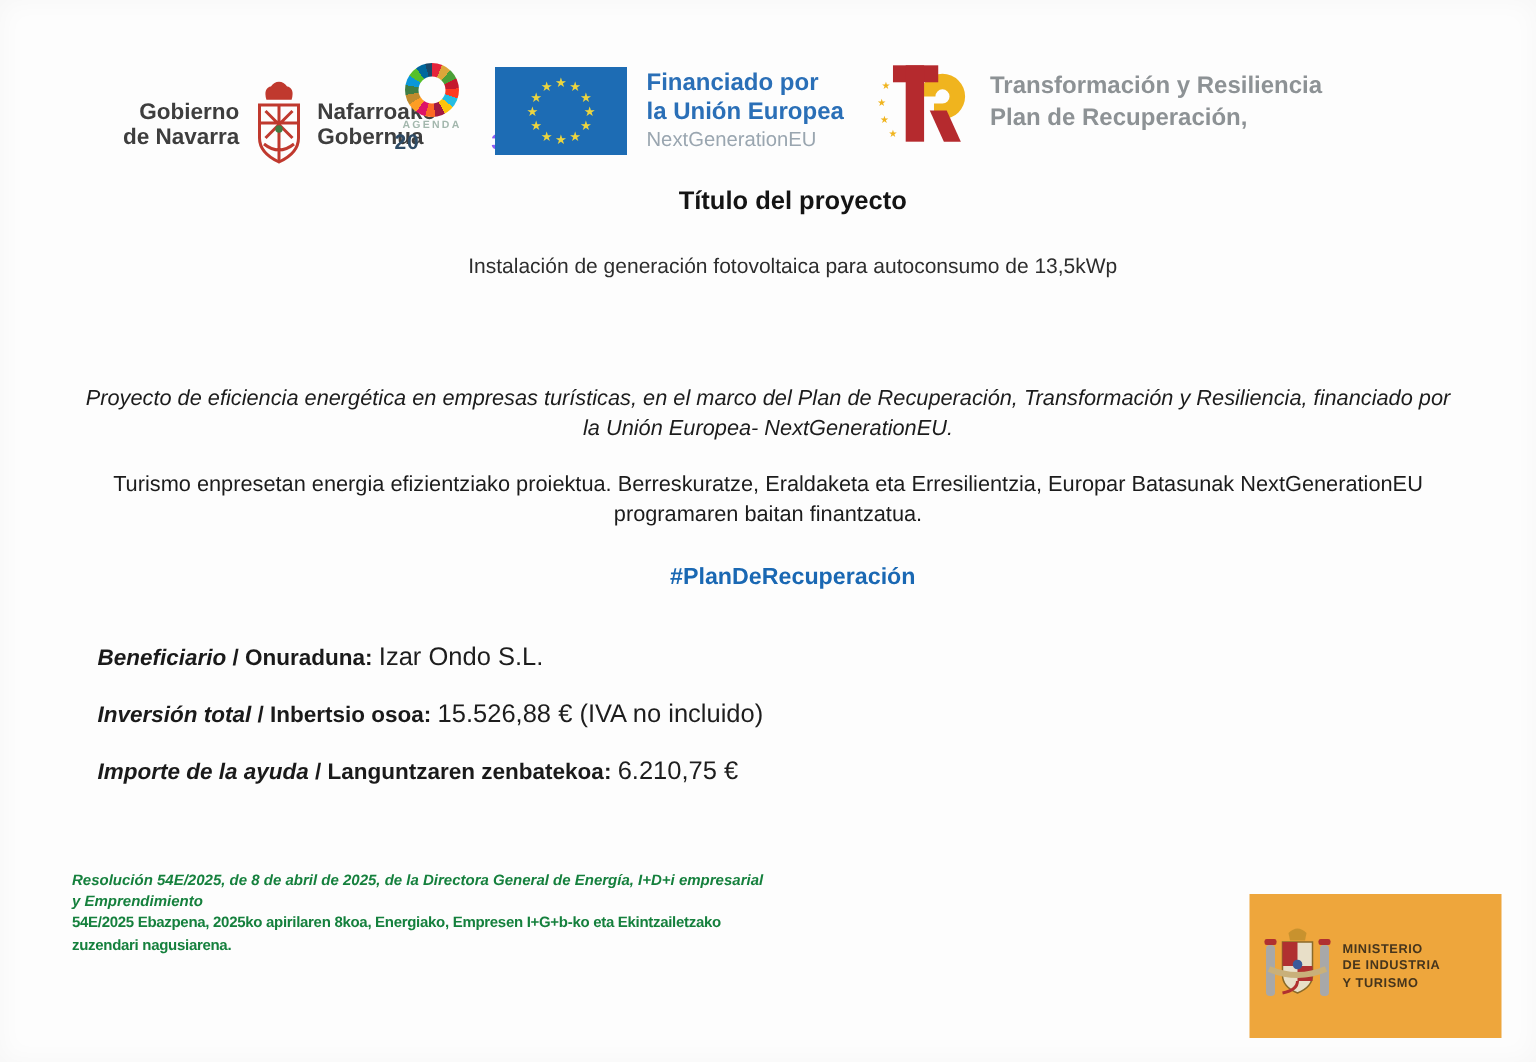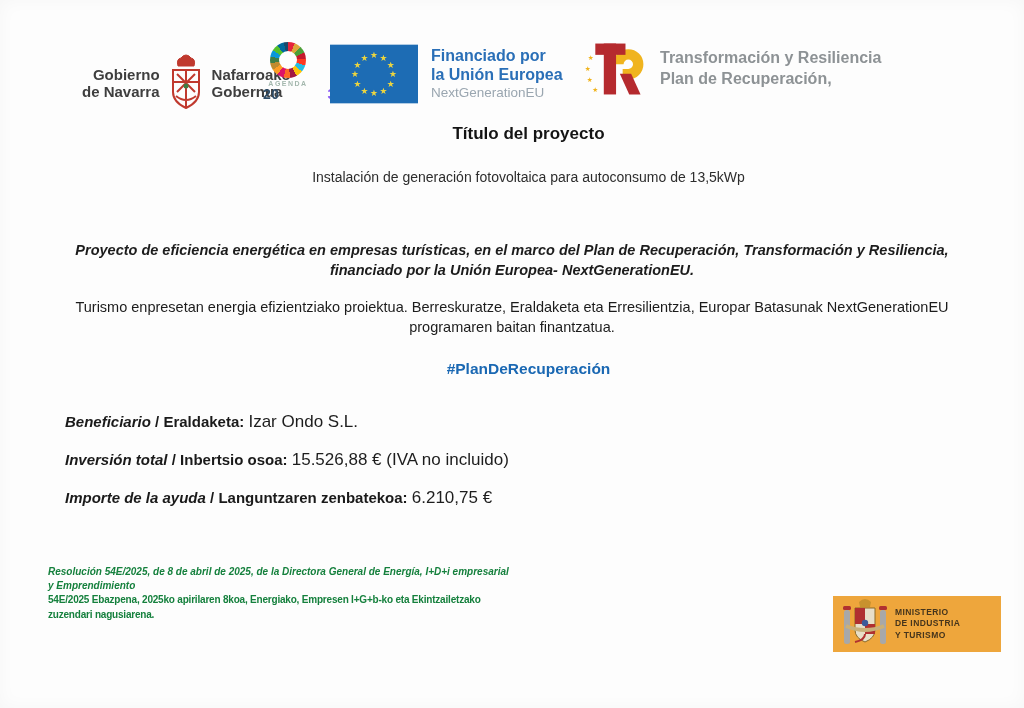--- a/index.html
+++ b/index.html
@@ -36,40 +36,40 @@
   .eu-text .ngeu { font-weight:normal; font-size:13.5px; color:#9aa6b0; margin-top:1px; }
 
   .prtr { position:absolute; left:584px; top:36px; display:flex; gap:10px; align-items:center; }
   .prtr-text { font-size:16px; font-weight:bold; color:#8d9295; line-height:1.3; }
   .prtr-text span { display:block; }
 
   
   .center { text-align:center;padding-left:33px; }
   .title { margin-top:6px; font-size:17px; font-weight:bold; color:#141414; }
   .subtitle { margin-top:25px; font-size:14px; color:#2d2d2d; }
-  .para-es { margin-top:55px; font-style:italic; font-size:14.5px; line-height:1.38; color:#1c1c1c;font-weight:bold; }
+  .para-es { margin-top:71px; font-style:italic; font-size:14.5px; line-height:1.38; color:#1c1c1c; }
   .para-eu { margin-top:17px; font-size:14.5px; line-height:1.38; color:#1c1c1c; }
   .hashtag { margin-top:23px; font-size:15.5px; font-weight:bold; color:#1a68b3; }
 
   
   .details { margin:34px 0 0 65px; font-size:15px; }
   .detail-line { margin-bottom:18px; }
   .lbl-es { font-weight:bold; font-style:italic; }
   .lbl-eu { font-weight:bold; }
   .sep { font-weight:bold; }
   .value { font-size:17px; font-weight:normal; color:#1d1d1d; }
   .note-it { font-weight:bold; font-style:italic; }
 
   
   .resolution { margin:57px 0 0 48px; max-width:780px; font-size:10px; line-height:1.42; color:#15803d; }
   .res-es { font-weight:bold; font-style:italic; }
   .res-eu { font-weight:bold; letter-spacing:-0.2px; }
 
   
-  .ministry { position:absolute; left:833px; top:596px; width:168px; height:56px;
+  .ministry { position:absolute; left:833px; top:596px; width:168px; height:96px;
     background:#eea63c; display:flex; align-items:center; gap:7px; box-sizing:border-box; padding:6px 6px 6px 9px; }
   .ministry-text { font-size:8.5px; font-weight:bold; letter-spacing:0.4px; color:#46351c; line-height:1.35; }
   .ministry-text span { display:block; }
 </style>
 </head>
 <body>
 
 <div class="page">
 
   <header class="logos">
@@ -152,21 +152,21 @@
   <div class="center para-es" style="padding:0 56px;">Proyecto de eficiencia energética en empresas turísticas, en el marco del Plan de Recuperación, Transformación y Resiliencia, financiado por la Unión Europea- NextGenerationEU.</div>
   <div class="center para-eu" style="padding:0 72px;">Turismo enpresetan energia efizientziako proiektua. Berreskuratze, Eraldaketa eta Erresilientzia, Europar Batasunak NextGenerationEU programaren baitan finantzatua.</div>
 
   <div class="center hashtag">#PlanDeRecuperación</div>
 
   <div class="details">
 
     <div class="detail-line">
       <span class="lbl-es">Beneficiario</span>
       <span class="sep">/</span>
-      <span class="lbl-eu">Eraldaketa:</span>
+      <span class="lbl-eu">Onuraduna:</span>
       <span class="value">Izar Ondo S.L.</span>
     </div>
 
     <div class="detail-line">
       <span class="lbl-es">Inversión total</span>
       <span class="sep">/</span>
       <span class="lbl-eu">Inbertsio osoa:</span>
       <span class="value">15.526,88 € (IVA no incluido)</span>
     </div>
 

